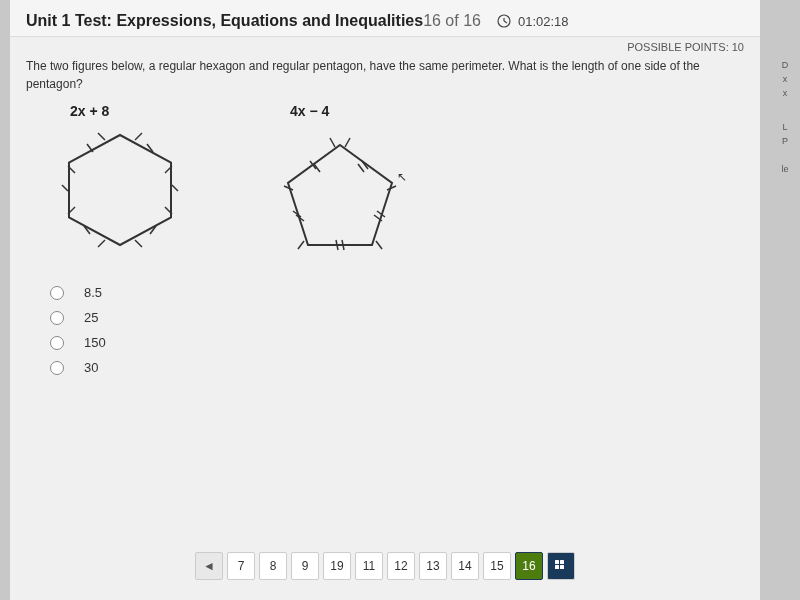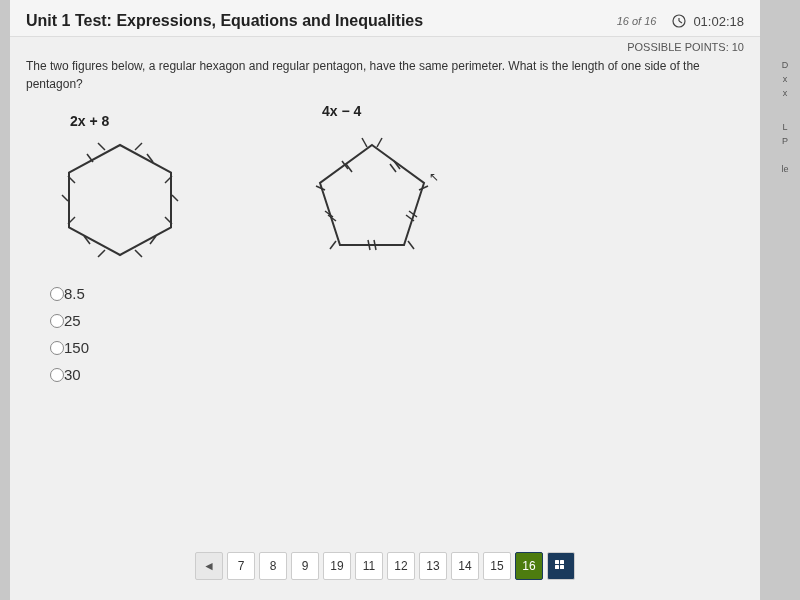--- a/index.html
+++ b/index.html
@@ -16,21 +16,20 @@
       flex: 1;
       display: flex;
       flex-direction: column;
       position: relative;
       margin-left: 10px;
       margin-right: 10px;
       margin-top: 0;
     }
     .header {
       display: flex;
-      justify-content: space-between;
       align-items: center;
       padding: 12px 16px 6px 16px;
       border-bottom: 1px solid #ddd;
       background: #f5f5f5;
     }
     .header-title {
       font-size: 16px;
       font-weight: bold;
       color: #222;
     }
@@ -57,23 +56,23 @@
       padding: 4px 16px 0 16px;
     }
     .question-text {
       font-size: 12px;
       color: #333;
       padding: 4px 29px 10px 16px;
       line-height: 1.5;
     }
     .figures-area {
       display: flex;
-      align-items: flex-end;
+      align-items: flex-start;
       padding: 0 40px;
-      gap: 112px;
+      gap: 80px;
       margin-top: 0;
     }
     .figure-container {
       display: flex;
       flex-direction: column;
       align-items: center;
       position: relative;
     }
     .figure-label {
       font-size: 14px;
@@ -88,22 +87,22 @@
     }
     .answers-area {
       padding: 20px 40px;
       display: flex;
       flex-direction: column;
       gap: 10px;
     }
     .answer-option {
       display: flex;
       align-items: center;
-      gap: 0;
-      font-size: 15px;
+      gap: 20px;
+      font-size: 13px;
       color: #333;
       cursor: pointer;
     }
     .radio-circle {
       width: 14px;
       height: 14px;
       border-radius: 50%;
       border: 1.5px solid #888;
       background: #fff;
       flex-shrink: 0;
@@ -148,23 +147,22 @@
       background: #c8c8c8;
       display: flex;
       flex-direction: column;
       align-items: center;
       padding-top: 60px;
       gap: 4px;
       font-size: 10px;
       color: #555;
     }
     .page-indicator {
-      font-size: 11px;
+      font-size: 16px;
       color: #666;
-      font-style: italic;
     }
   </style>
 </head>
 <body>
 
 <div class="main-content">
 
   <div class="header">
     <span class="header-title">Unit 1 Test: Expressions, Equations and Inequalities</span>
     <div class="header-right">

